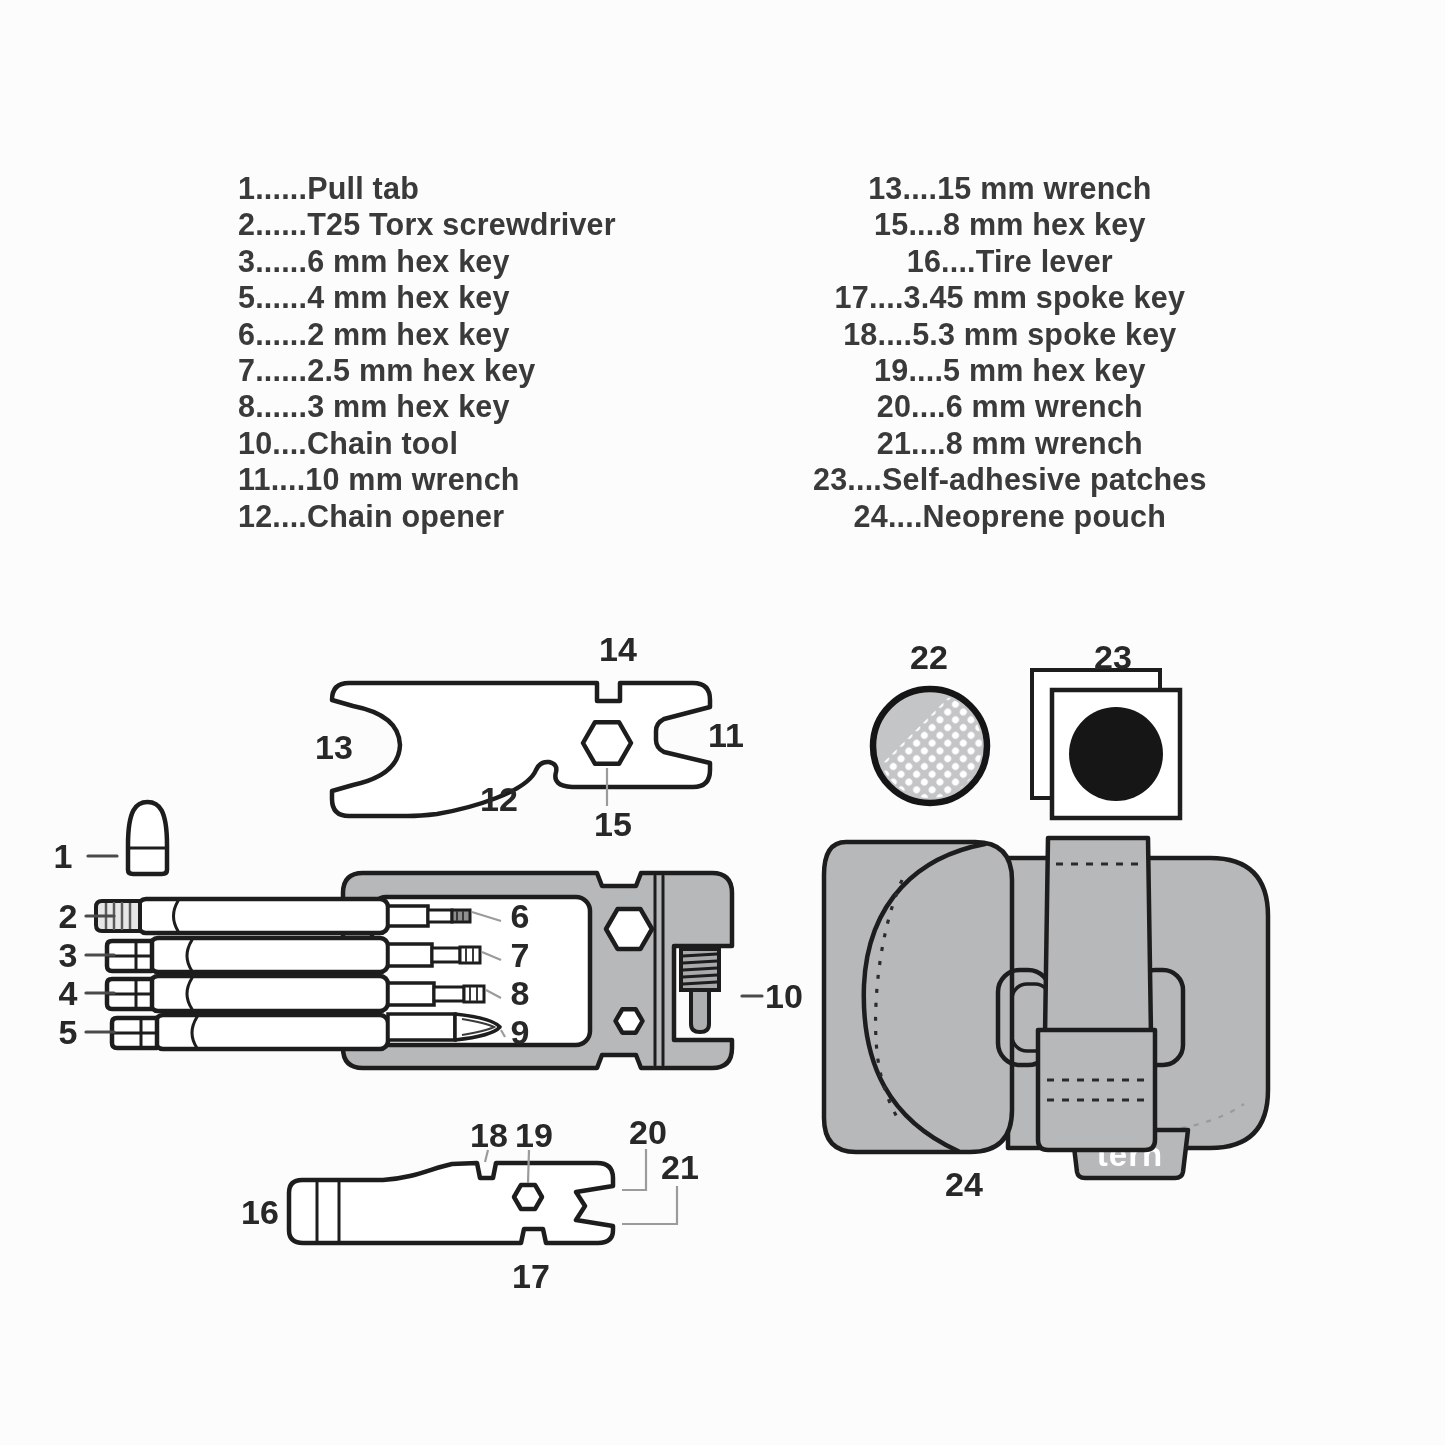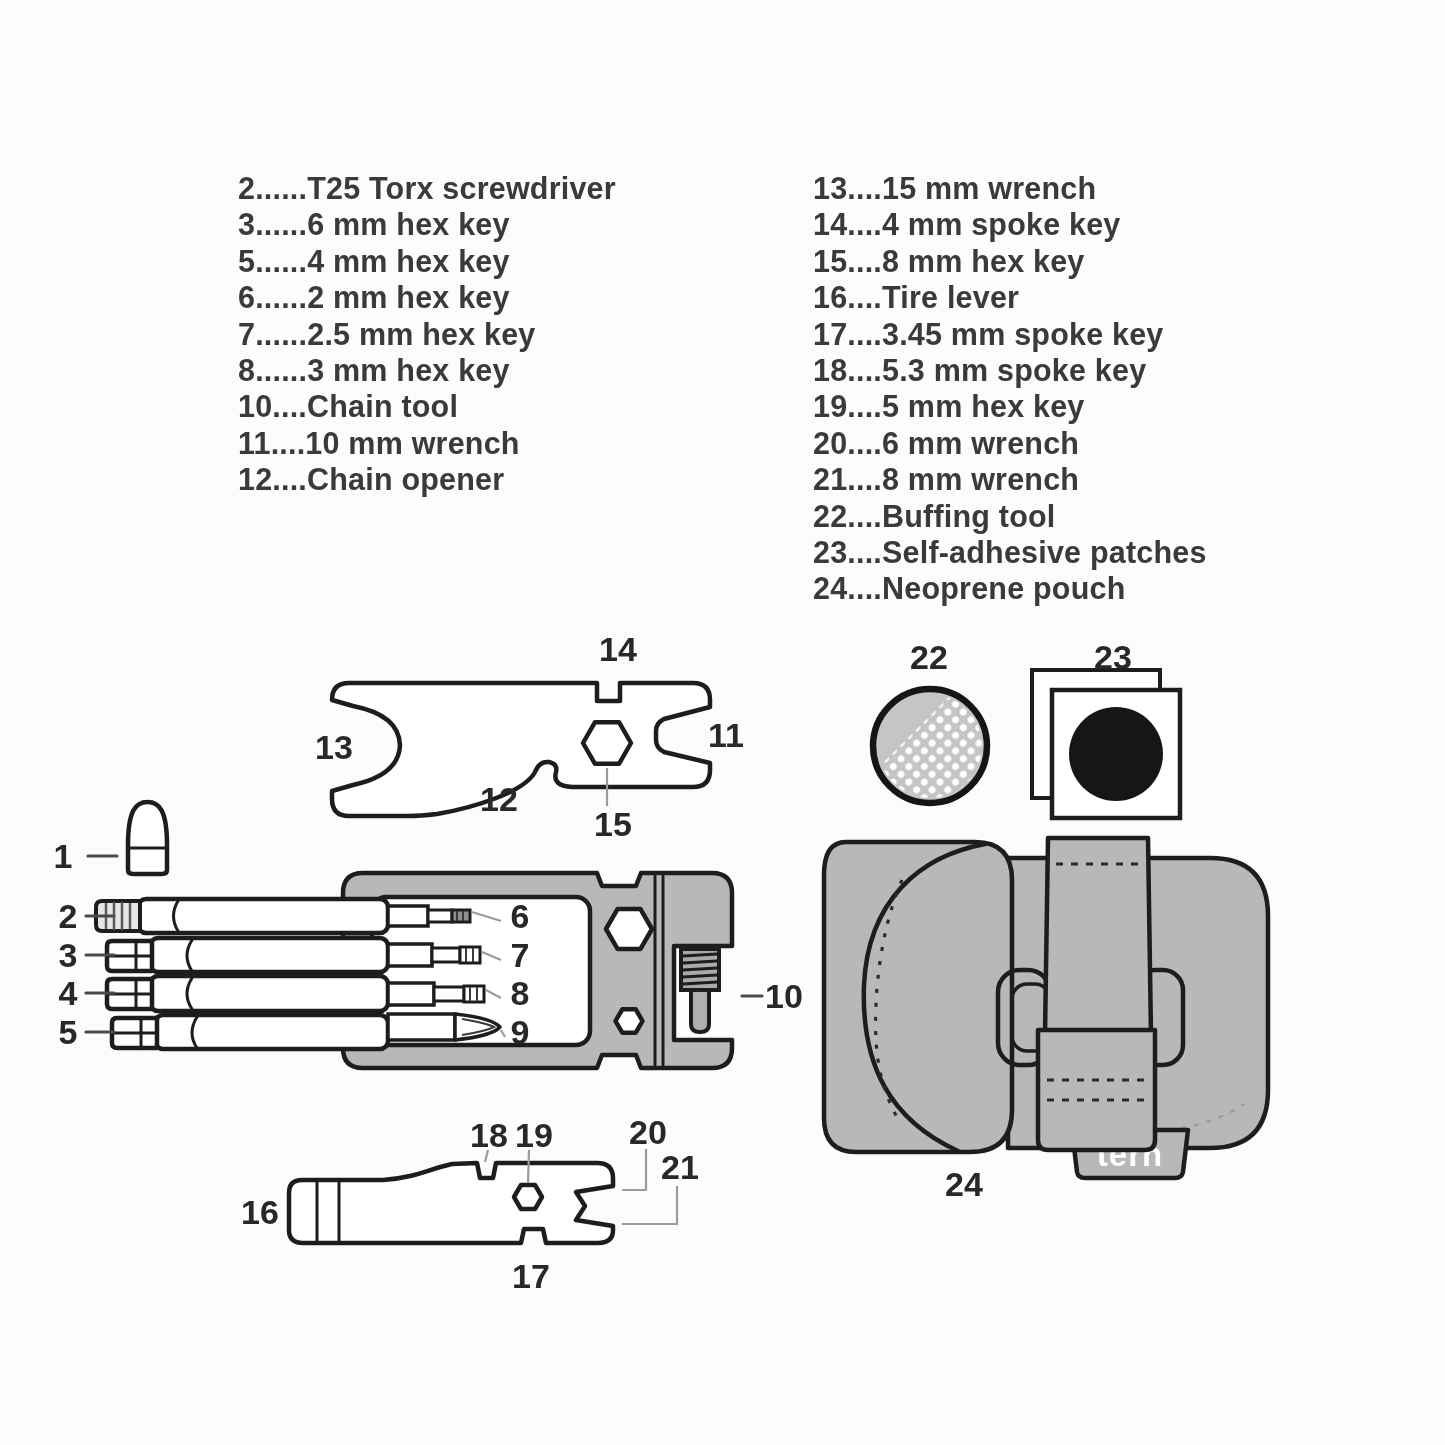--- a/index.html
+++ b/index.html
@@ -1,60 +1,59 @@
 <!DOCTYPE html>
 <html><head>
 <meta charset="utf-8">
 <style>
   html,body{margin:0;padding:0;background:#e8e8e8;}
   #stage{position:relative;width:1445px;height:1445px;background:#fcfcfc;overflow:hidden;
          font-family:"Liberation Sans", sans-serif;}
   .plist{position:absolute;color:#3a3a3a;font-size:30.5px;line-height:36.4px;font-weight:600;
          letter-spacing:.2px;white-space:nowrap;}
   #list-left{left:238px;top:170px;}
-  #list-right{left:813px;top:170px;}
+  #list-right{left:813px;top:170px;text-align:center;}
   .row span{display:inline;}
   svg text{font-family:"Liberation Sans", sans-serif;font-weight:700;fill:#282828;font-size:34px;}
   svg text.logo{font-size:33px;fill:#ffffff;letter-spacing:1px;font-weight:700;}
   .ln{fill:none;stroke:#1d1d1d;stroke-width:4.5;stroke-linejoin:round;stroke-linecap:round;}
   .fw{fill:#ffffff;}
   .fg{fill:#b7b8ba;}
   .thin{stroke:#1d1d1d;stroke-width:3;fill:none;stroke-linecap:round;}
   .lead{stroke:#9b9b9b;stroke-width:2.2;fill:none;}
   .dash{stroke:#4a4a4a;stroke-width:3.2;fill:none;stroke-linecap:round;}
   .stitch{stroke:#2b2b2b;stroke-width:3.2;fill:none;stroke-dasharray:7 8;}
 </style>
 </head>
 <body>
 
 <div id="stage">
 
   <div id="list-left" class="plist">
+    <div class="row"><span>1</span><span>......</span><span>Pull tab</span></div>
     <div class="row"><span>2</span><span>......</span><span>T25 Torx screwdriver</span></div>
     <div class="row"><span>3</span><span>......</span><span>6 mm hex key</span></div>
     <div class="row"><span>5</span><span>......</span><span>4 mm hex key</span></div>
     <div class="row"><span>6</span><span>......</span><span>2 mm hex key</span></div>
     <div class="row"><span>7</span><span>......</span><span>2.5 mm hex key</span></div>
     <div class="row"><span>8</span><span>......</span><span>3 mm hex key</span></div>
     <div class="row"><span>10</span><span>....</span><span>Chain tool</span></div>
     <div class="row"><span>11</span><span>....</span><span>10 mm wrench</span></div>
     <div class="row"><span>12</span><span>....</span><span>Chain opener</span></div>
   </div>
 
   <div id="list-right" class="plist">
     <div class="row"><span>13</span><span>....</span><span>15 mm wrench</span></div>
-    <div class="row"><span>14</span><span>....</span><span>4 mm spoke key</span></div>
     <div class="row"><span>15</span><span>....</span><span>8 mm hex key</span></div>
     <div class="row"><span>16</span><span>....</span><span>Tire lever</span></div>
     <div class="row"><span>17</span><span>....</span><span>3.45 mm spoke key</span></div>
     <div class="row"><span>18</span><span>....</span><span>5.3 mm spoke key</span></div>
     <div class="row"><span>19</span><span>....</span><span>5 mm hex key</span></div>
     <div class="row"><span>20</span><span>....</span><span>6 mm wrench</span></div>
     <div class="row"><span>21</span><span>....</span><span>8 mm wrench</span></div>
-    <div class="row"><span>22</span><span>....</span><span>Buffing tool</span></div>
     <div class="row"><span>23</span><span>....</span><span>Self-adhesive patches</span></div>
     <div class="row"><span>24</span><span>....</span><span>Neoprene pouch</span></div>
   </div>
 
   <svg width="1445" height="1445" viewBox="0 0 1445 1445" style="position:absolute;left:0;top:0;">
     <defs>
       <pattern id="dotp" width="11" height="11" patternUnits="userSpaceOnUse" patternTransform="rotate(45 930 746)">
         <circle cx="5.5" cy="5.5" r="3.4" fill="#ffffff"></circle>
       </pattern>
       <clipPath id="bufclip">

